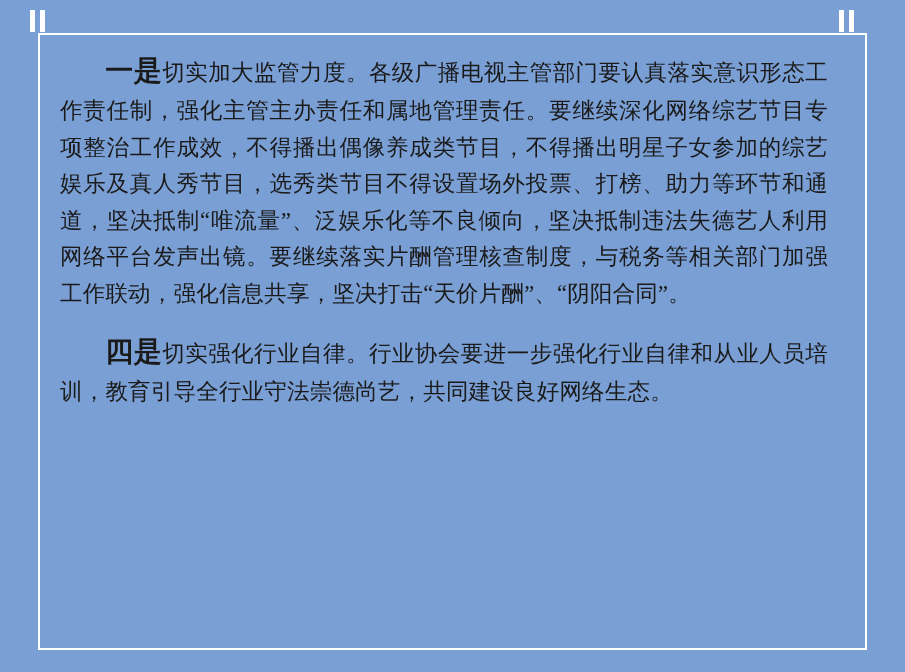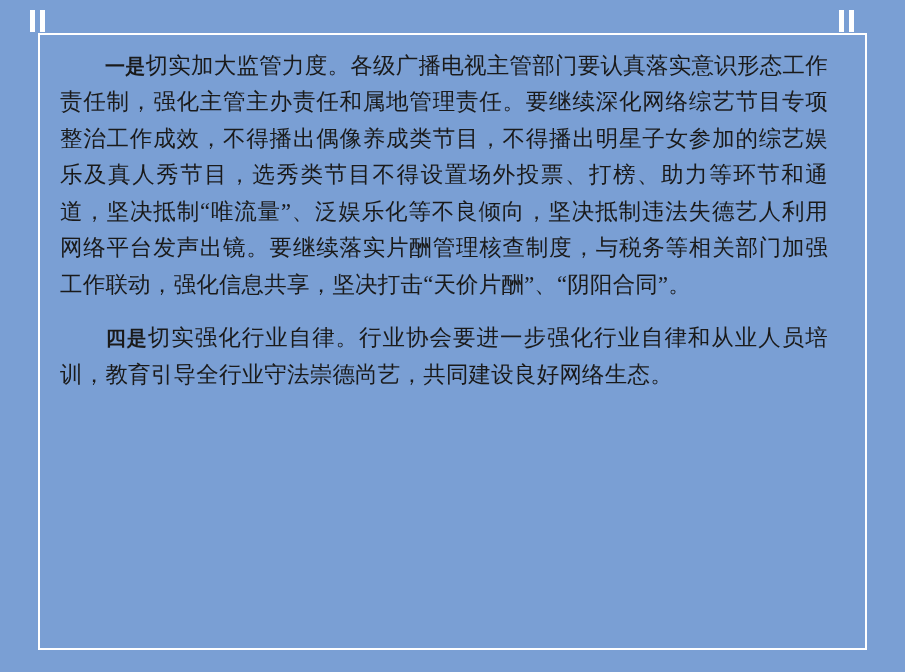--- a/index.html
+++ b/index.html
@@ -78,21 +78,21 @@
     line-height: 1.62;
     text-align: justify;
     text-justify: inter-ideograph;
     text-indent: 0;
     letter-spacing: 0.2px;
   }
   p.para:last-child { margin-bottom: 4px; }
 
   .lead {
     font-weight: bold;
-    font-size: 20px;
+    font-size: 28px;
   }
   .indent {
     display: inline-block;
     width: 45px;
   }
 </style>
 </head>
 <body>
 
 <div class="card">

